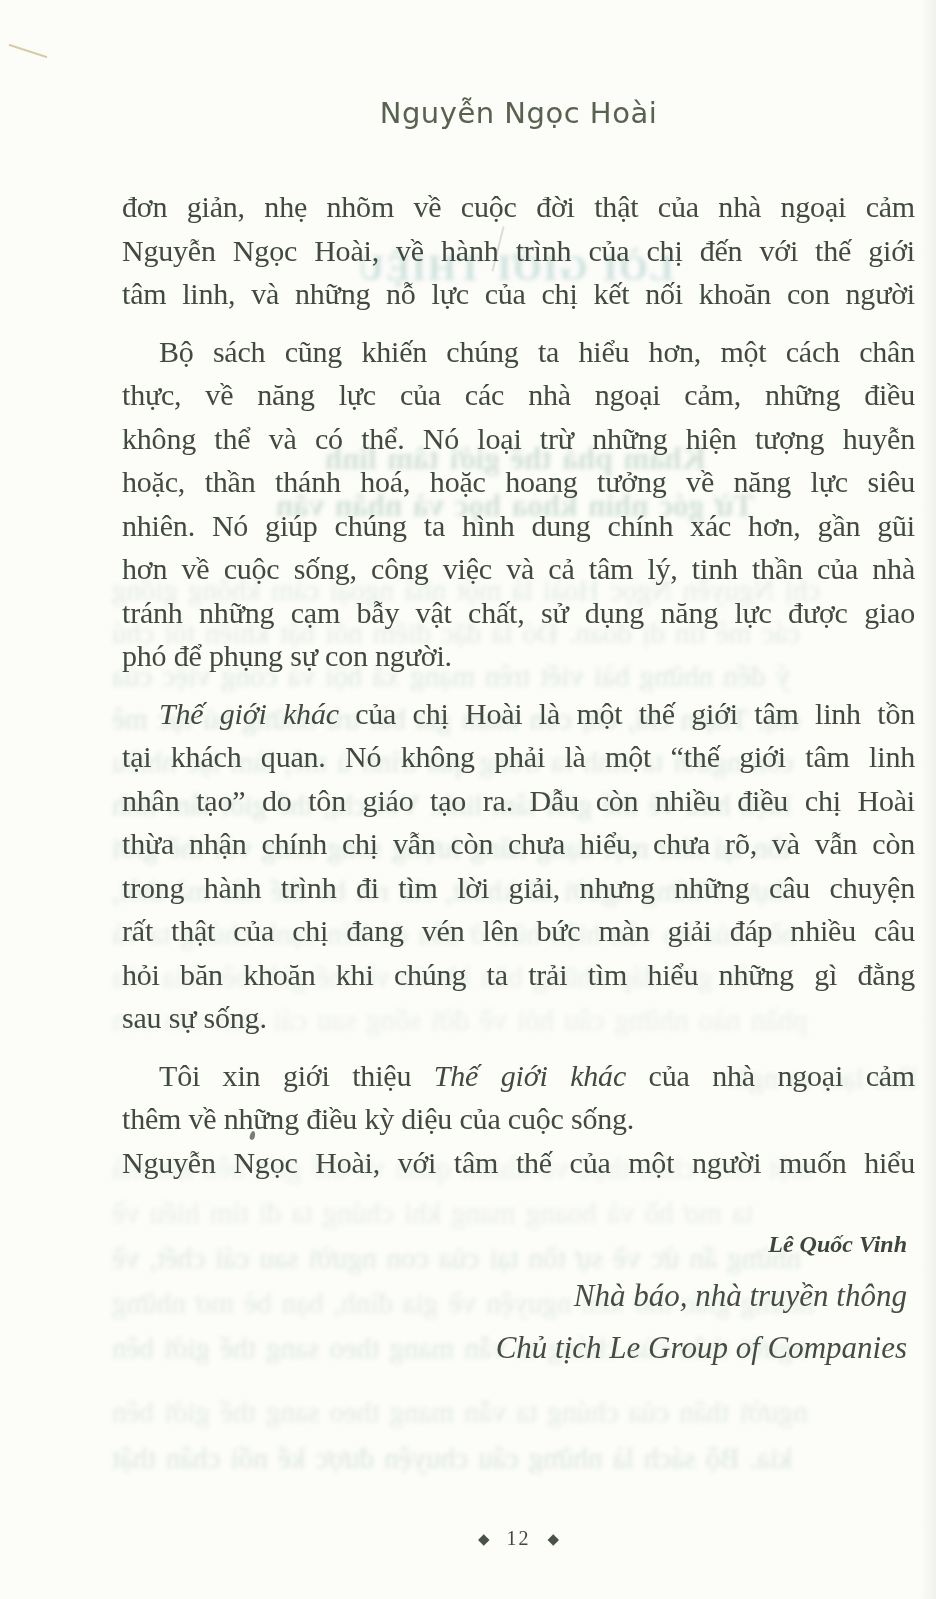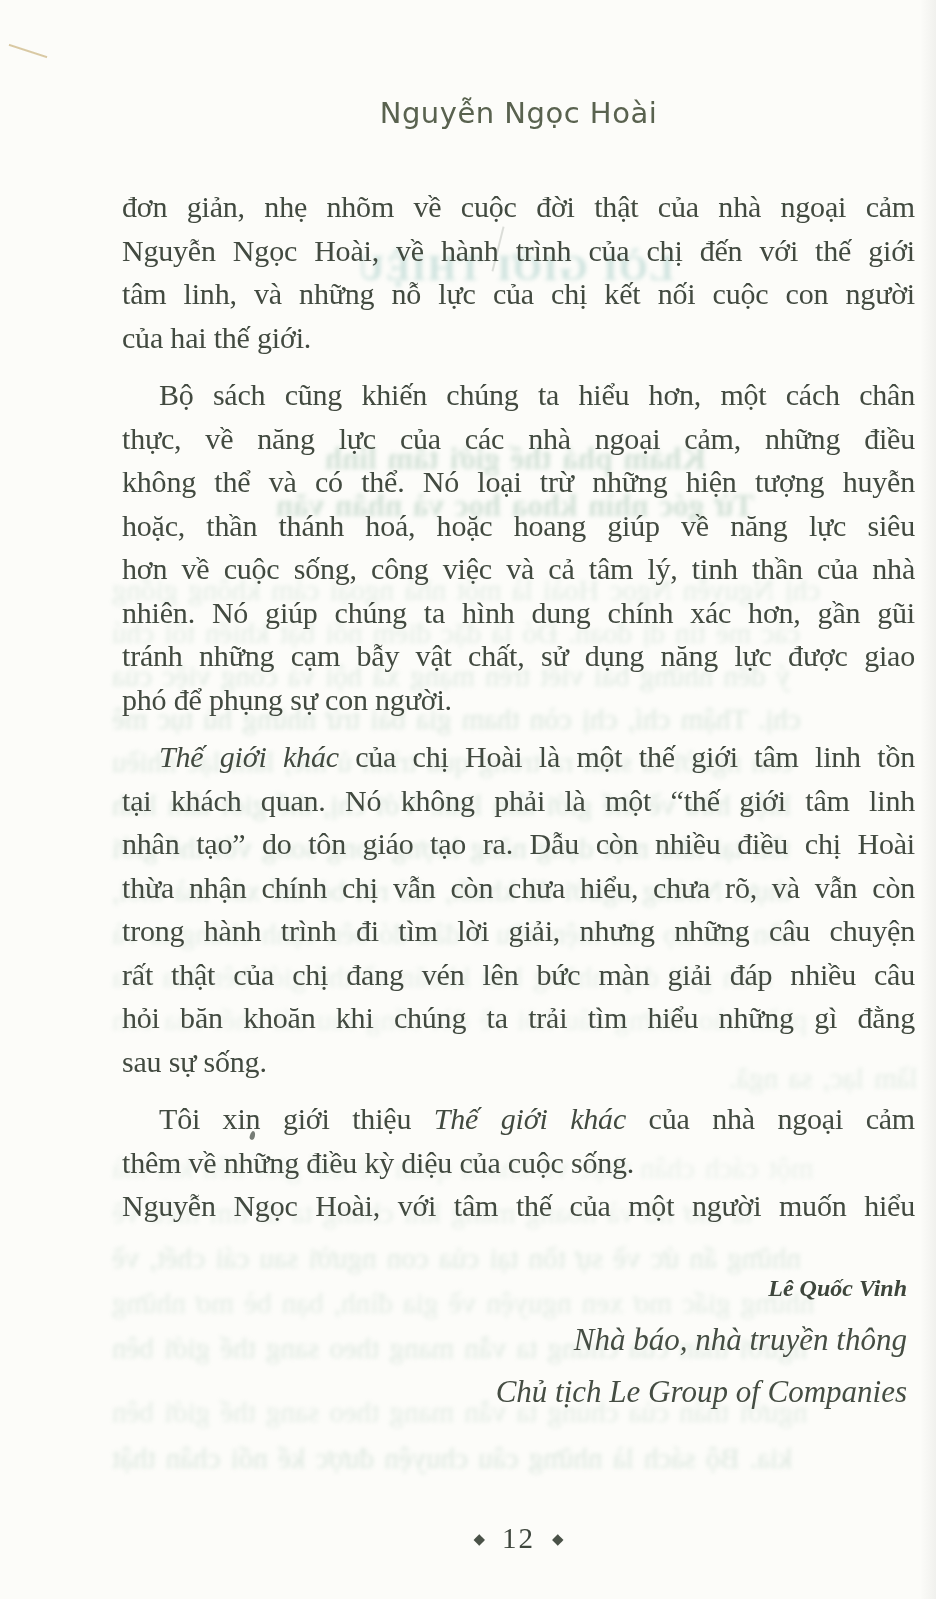--- a/index.html
+++ b/index.html
@@ -25,21 +25,21 @@
   .pline-last{text-align-last:left;}
   .pline-indent{text-indent:37px;}
   .p-block + .p-block{margin-top:14px;}
   .pline em{font-style:italic;}
   .signature{margin-top:34px;text-align:right;padding-right:8px;}
   .sig-name{font-weight:bold;font-style:italic;font-size:24px;line-height:52px;color:#3e463c;}
   .sig-role,.sig-title{font-style:italic;font-size:31px;line-height:52px;color:#454d43;}
   .folio{position:absolute;left:122px;top:1517px;width:793px;text-align:center;line-height:42px;}
   .folio-inner{display:inline-flex;align-items:center;gap:17px;}
   .diamond{font-size:15px;color:#4a5248;transform:translateY(1px);}
-  .folio-num{font-size:29px;color:#3e463d;letter-spacing:2px;}
+  .folio-num{font-size:20px;color:#3e463d;letter-spacing:2px;}
   .ghost-layer{position:absolute;left:0;top:0;width:100%;height:100%;pointer-events:none;}
   .ghost{position:absolute;left:112px;width:806px;line-height:44px;}
   .ghost span{display:inline-block;transform:scaleX(-1);filter:blur(2.2px);word-spacing:3px;}
   .speck-comma{
     position:absolute;left:250px;top:1131px;width:5px;height:9px;background:#4a524a;
     border-radius:50% 50% 50% 50%/60% 60% 40% 40%;transform:rotate(14deg);opacity:.75;
   }
   .scratch{
     position:absolute;left:8px;top:50px;width:40px;height:2px;
     background:rgba(187,158,92,.55);transform:rotate(18deg);filter:blur(.6px);
@@ -82,30 +82,29 @@
   <div class="scratch"></div>
   <div class="crease"></div>
   <div class="speck-comma"></div>
 
   <div class="running-header">Nguyễn Ngọc Hoài</div>
 
   <div class="text-block" id="textBlock">
     <div class="p-block">
         <div class="pline"><span>đơn giản, nhẹ nhõm về cuộc đời thật của nhà ngoại cảm</span></div>
         <div class="pline"><span>Nguyễn Ngọc Hoài, về hành trình của chị đến với thế giới</span></div>
-        <div class="pline"><span>tâm linh, và những nỗ lực của chị kết nối cuộc con người</span></div>
-        <div class="pline pline-last"><span>của hai thế giới.</span></div>
+        <div class="pline"><span>tâm linh, và những nỗ lực của chị kết nối khoăn con người</span></div>
       </div>
       <div class="p-block">
         <div class="pline pline-indent"><span>Bộ sách cũng khiến chúng ta hiểu hơn, một cách chân</span></div>
         <div class="pline"><span>thực, về năng lực của các nhà ngoại cảm, những điều</span></div>
         <div class="pline"><span>không thể và có thể. Nó loại trừ những hiện tượng huyễn</span></div>
-        <div class="pline"><span>hoặc, thần thánh hoá, hoặc hoang giúp về năng lực siêu</span></div>
+        <div class="pline"><span>hoặc, thần thánh hoá, hoặc hoang tưởng về năng lực siêu</span></div>
+        <div class="pline"><span>nhiên. Nó giúp chúng ta hình dung chính xác hơn, gần gũi</span></div>
         <div class="pline"><span>hơn về cuộc sống, công việc và cả tâm lý, tinh thần của nhà</span></div>
-        <div class="pline"><span>nhiên. Nó giúp chúng ta hình dung chính xác hơn, gần gũi</span></div>
         <div class="pline"><span>tránh những cạm bẫy vật chất, sử dụng năng lực được giao</span></div>
         <div class="pline pline-last"><span>phó để phụng sự con người.</span></div>
       </div>
       <div class="p-block">
         <div class="pline pline-indent"><em>Thế giới khác</em><span> của chị Hoài là một thế giới tâm linh tồn</span></div>
         <div class="pline"><span>tại khách quan. Nó không phải là một “thế giới tâm linh</span></div>
         <div class="pline"><span>nhân tạo” do tôn giáo tạo ra. Dẫu còn nhiều điều chị Hoài</span></div>
         <div class="pline"><span>thừa nhận chính chị vẫn còn chưa hiểu, chưa rõ, và vẫn còn</span></div>
         <div class="pline"><span>trong hành trình đi tìm lời giải, nhưng những câu chuyện</span></div>
         <div class="pline"><span>rất thật của chị đang vén lên bức màn giải đáp nhiều câu</span></div>

